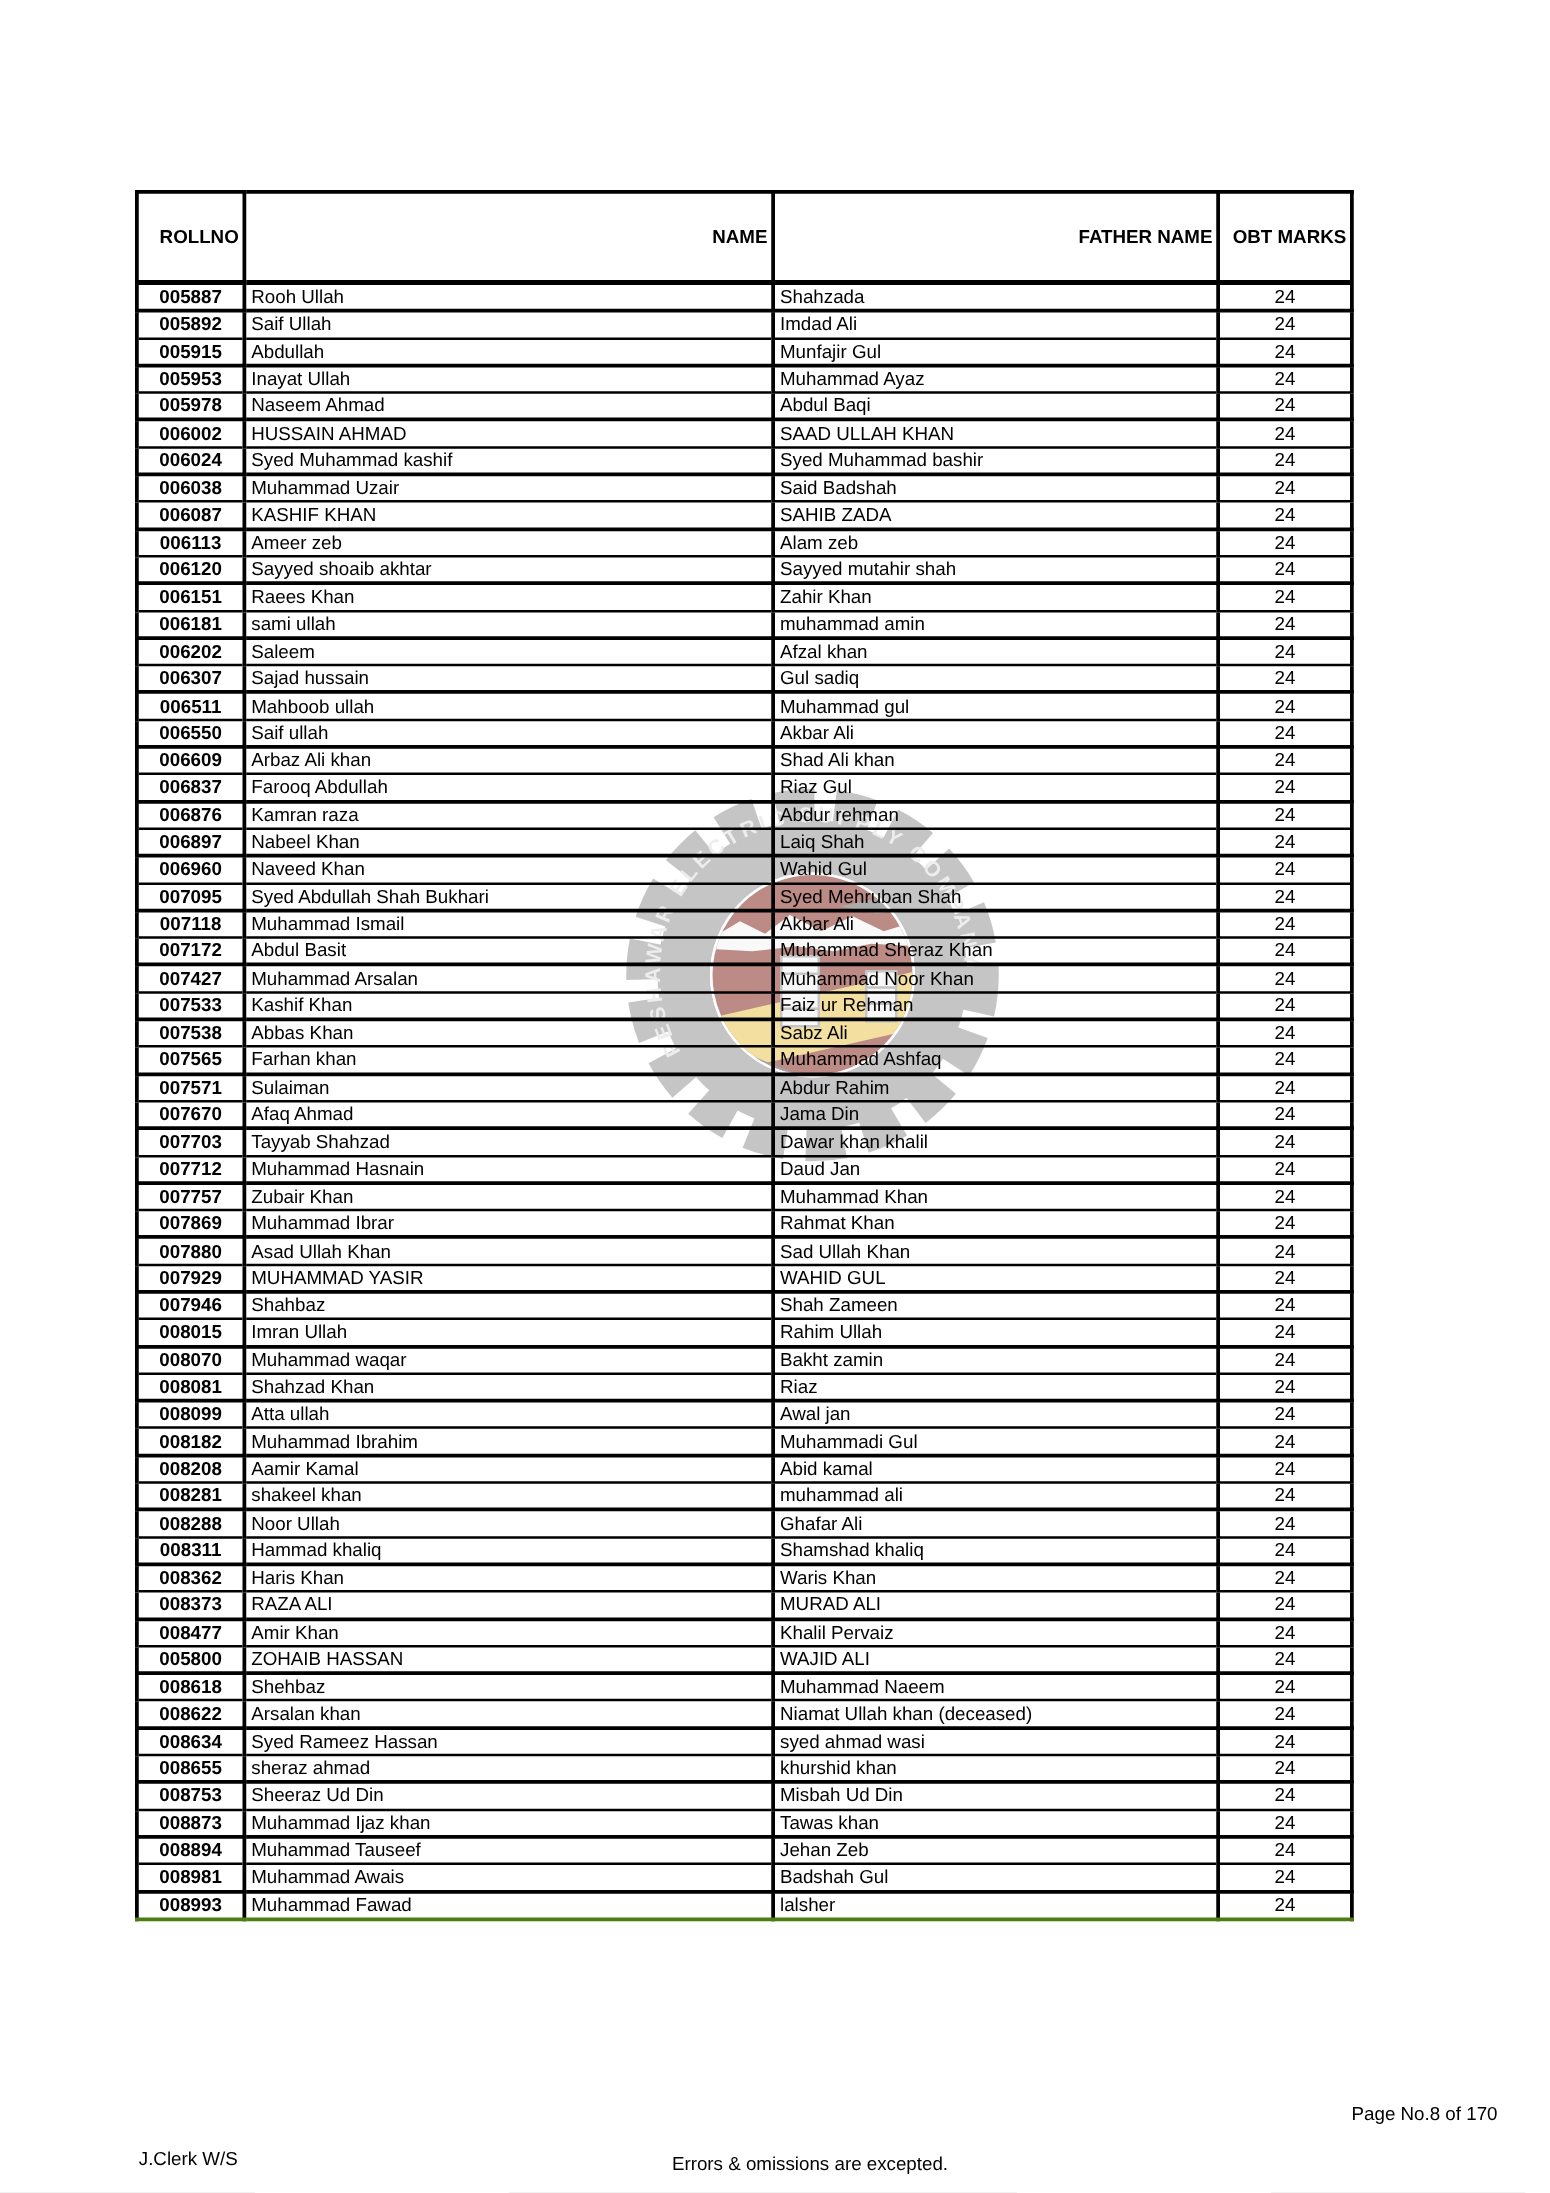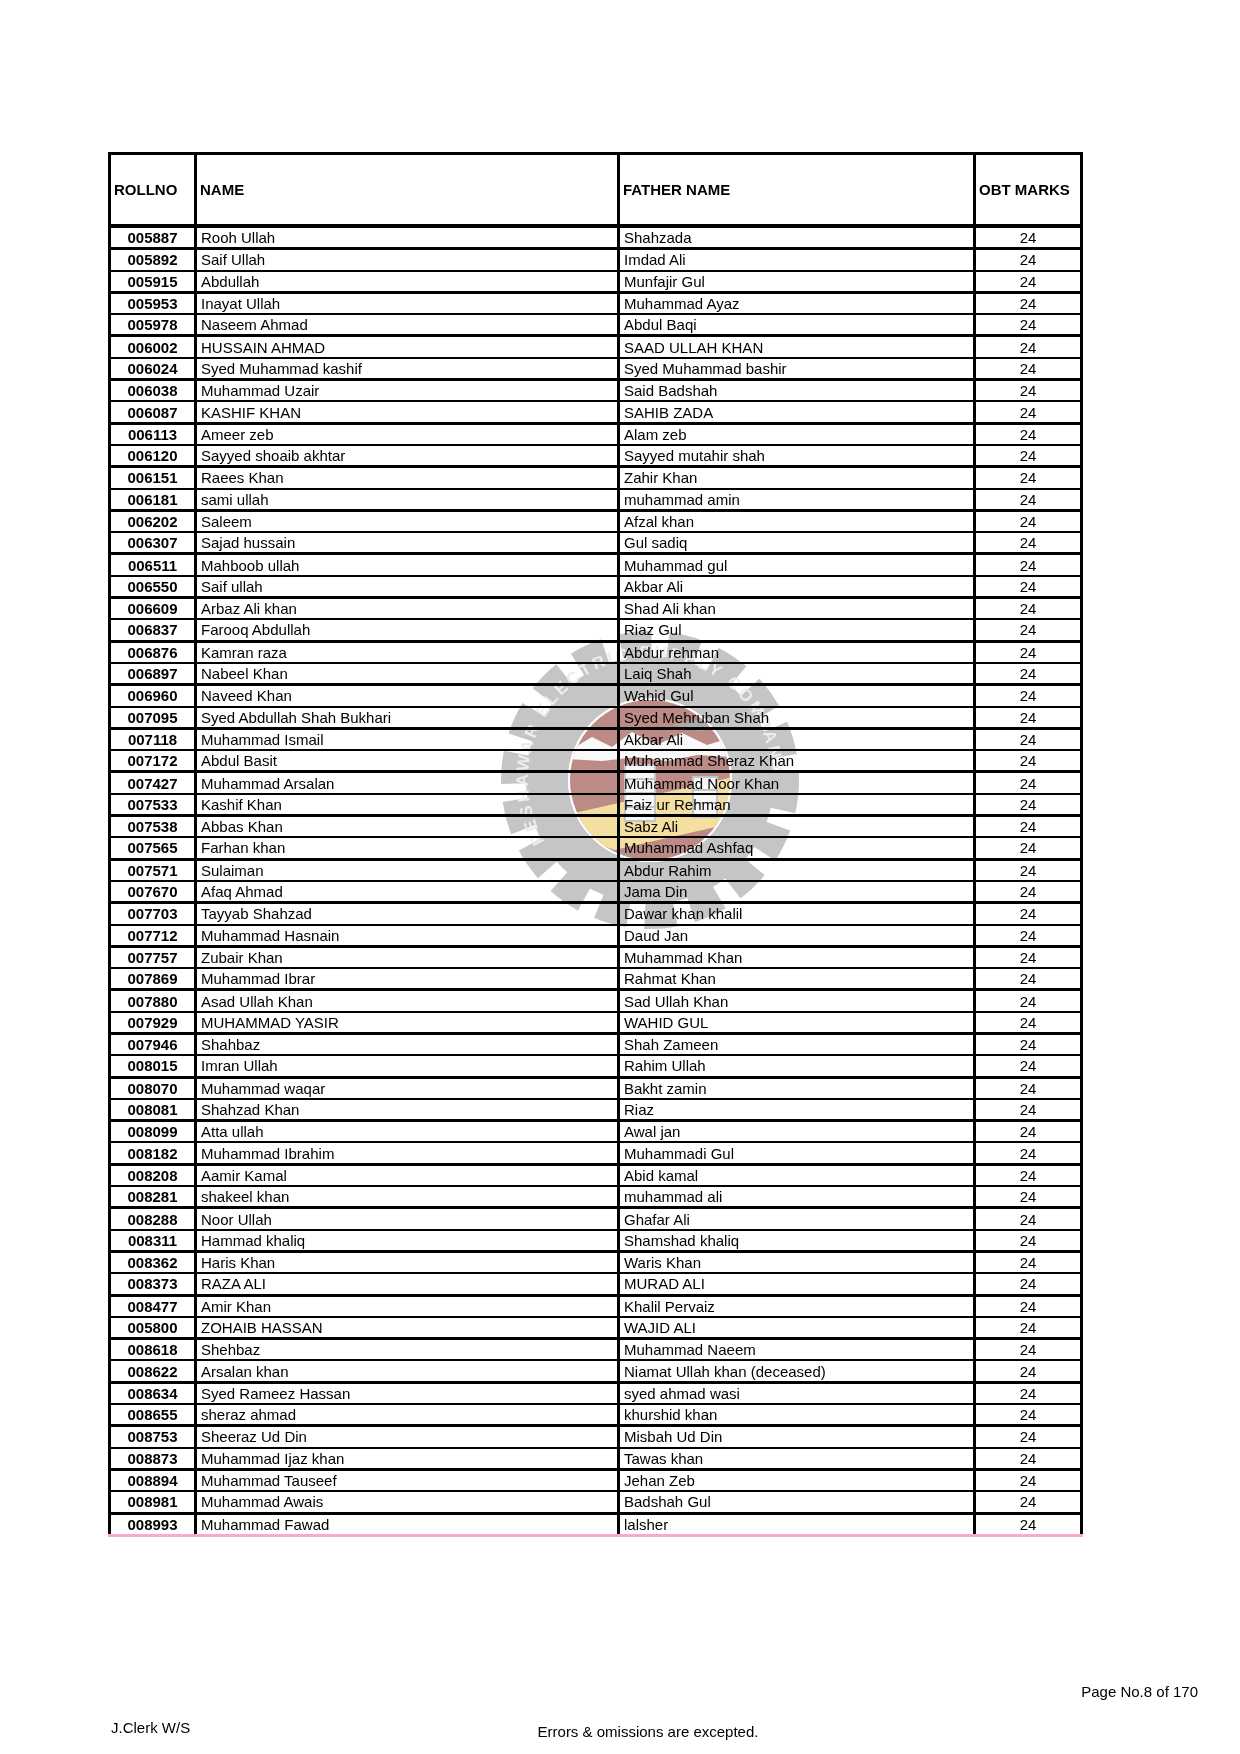--- a/index.html
+++ b/index.html
@@ -34,21 +34,21 @@
   table.results col.c-name   { width:423px; }
   table.results col.c-father { width:356px; }
   table.results col.c-marks  { width:107px; }
 
   table.results th {
     border:3px solid #000;
     border-bottom:4px solid #000;
     height:69px;
     font-size:15px;
     font-weight:bold;
-    text-align:left;
+    text-align:right;
     vertical-align:middle;
     background:transparent;
     padding:0 3px;
   }
   table.results td {
     border-left:3px solid #000;
     border-right:3px solid #000;
     border-bottom:2px solid #000;
     height:19.3px;
     font-size:15px;
@@ -56,21 +56,21 @@
     padding:0 4px;
     overflow:hidden;
     white-space:nowrap;
     background:transparent;
   }
   table.results tbody tr:nth-child(odd) td { border-bottom-width:3px; }
   table.results td.c-roll  { text-align:center; font-weight:bold; }
   table.results td.c-name  { text-align:left; }
   table.results td.c-father{ text-align:left; }
   table.results td.c-marks { text-align:center; }
-  table.results tbody tr:last-child td { border-bottom:3px solid #f9a8d4; }
+  table.results tbody tr:last-child td { border-bottom:3px solid #4d7c0f; }
 
   
   .footer { position:absolute; left:0; top:1683px; width:100%; height:20px; font-size:15px; z-index:1; }
   .footer .f-left   { position:absolute; left:111px;margin-top:36px; }
   .footer .f-center { position:absolute; left:648px; transform:translateX(-50%);margin-top:40px; }
   .footer .f-right  { position:absolute; right:42px;margin-left:48px; }
 </style>
 </head>
 <body>
 

